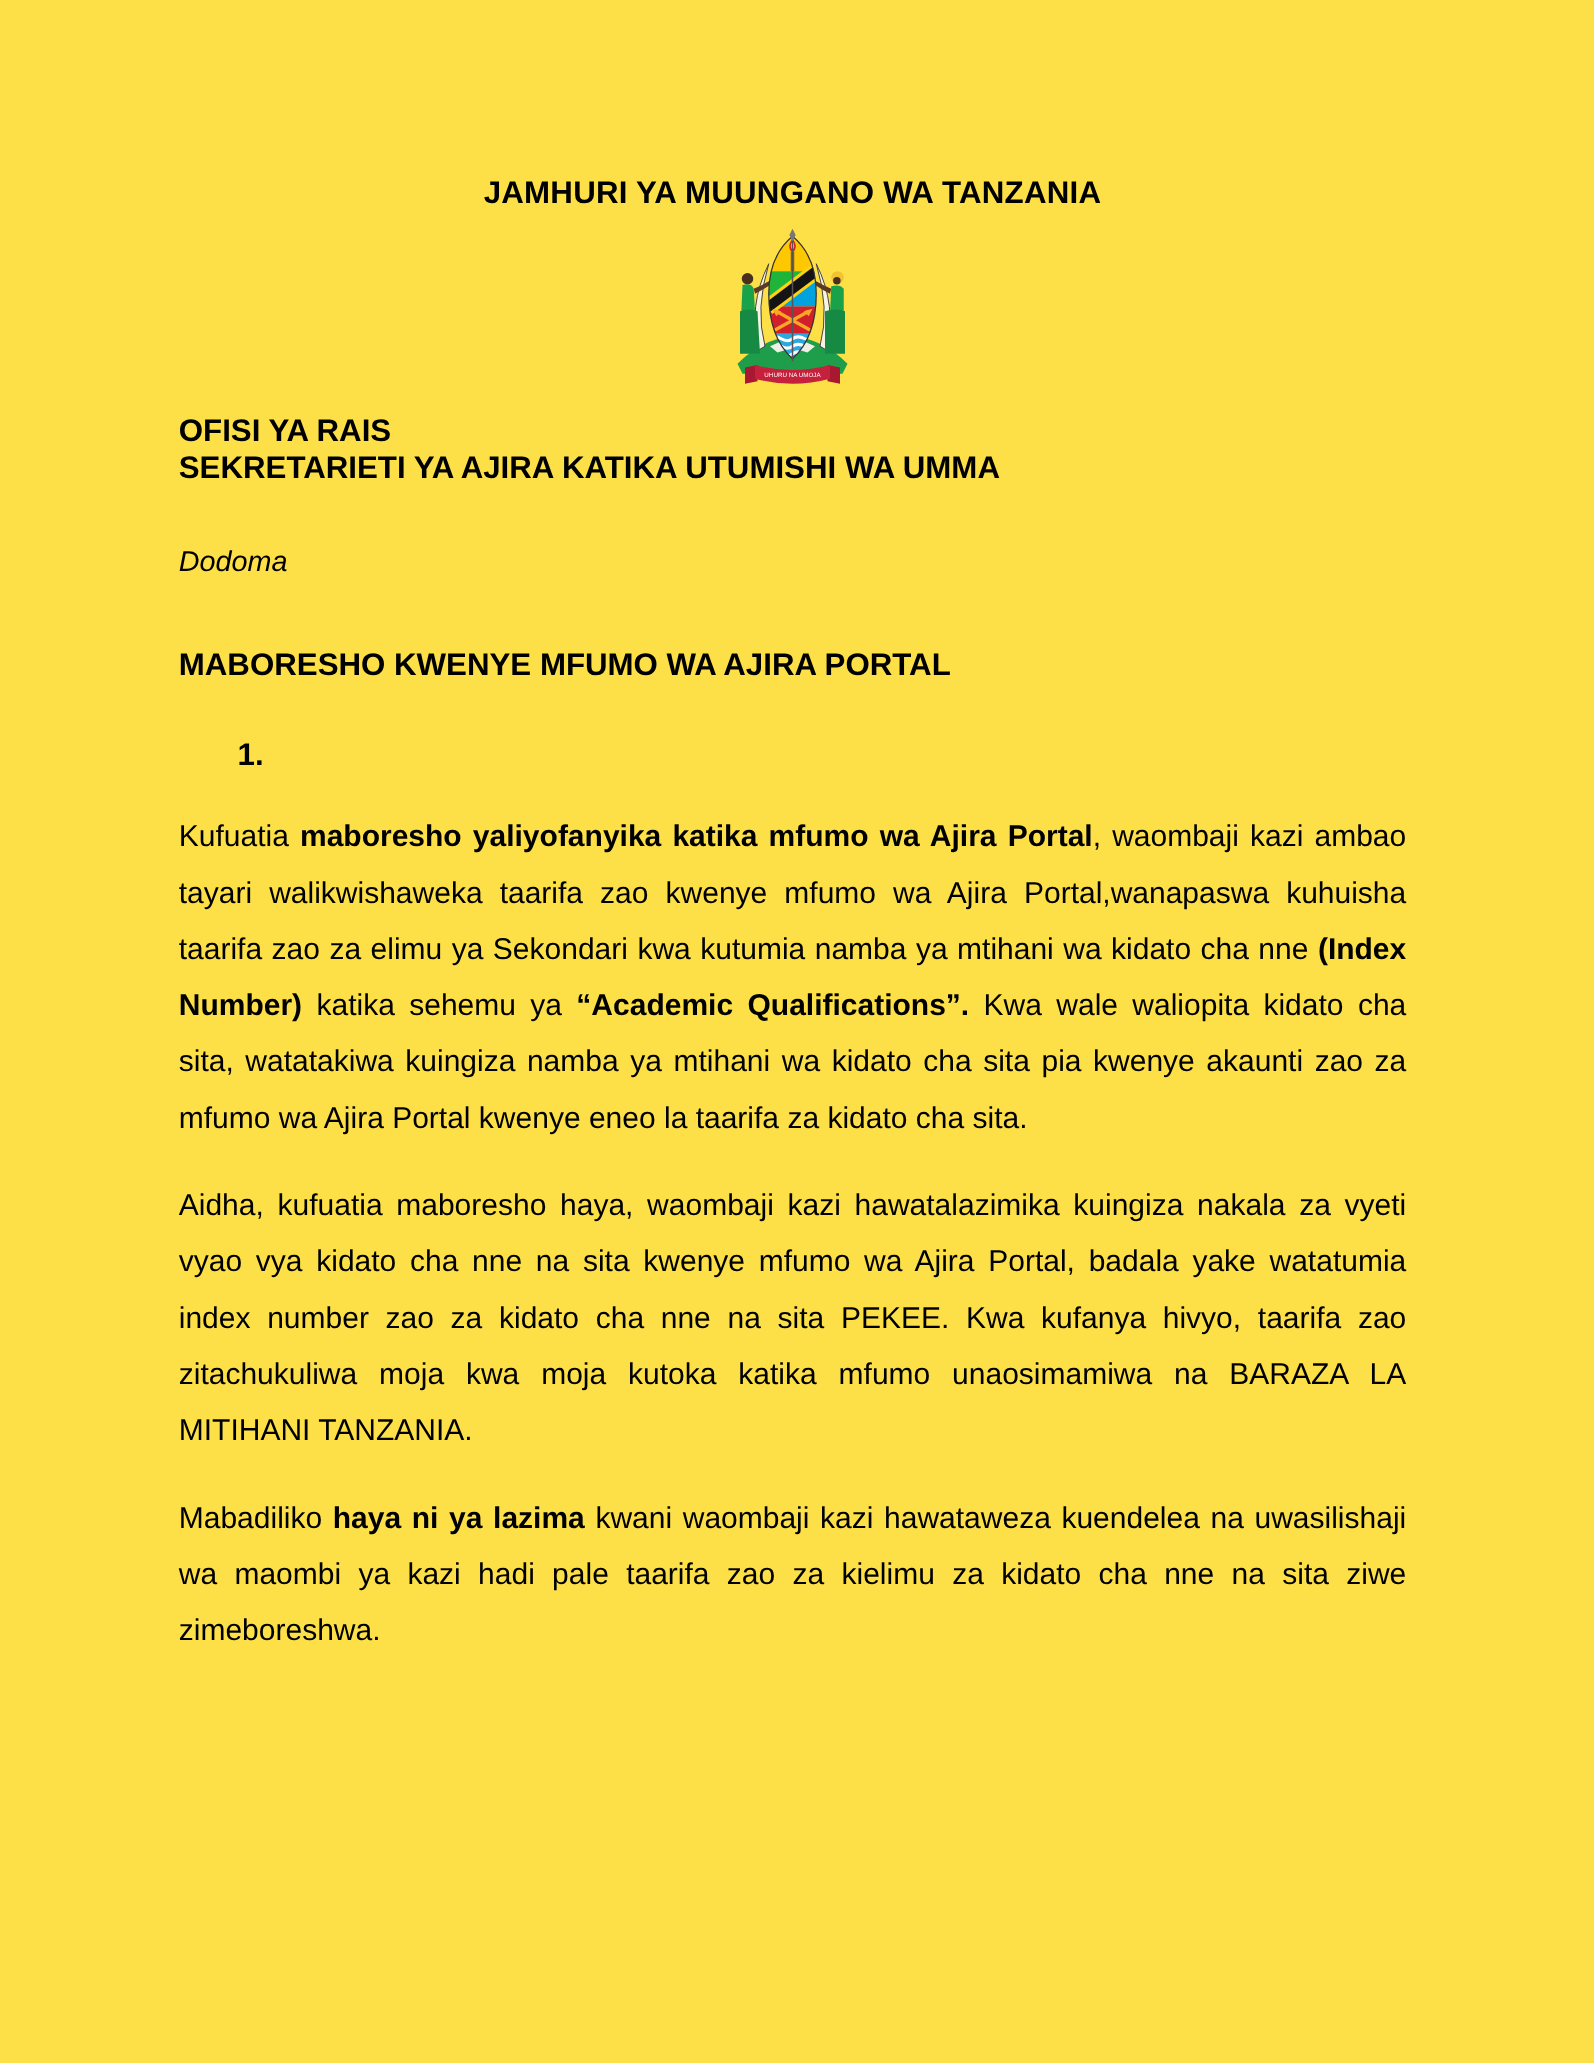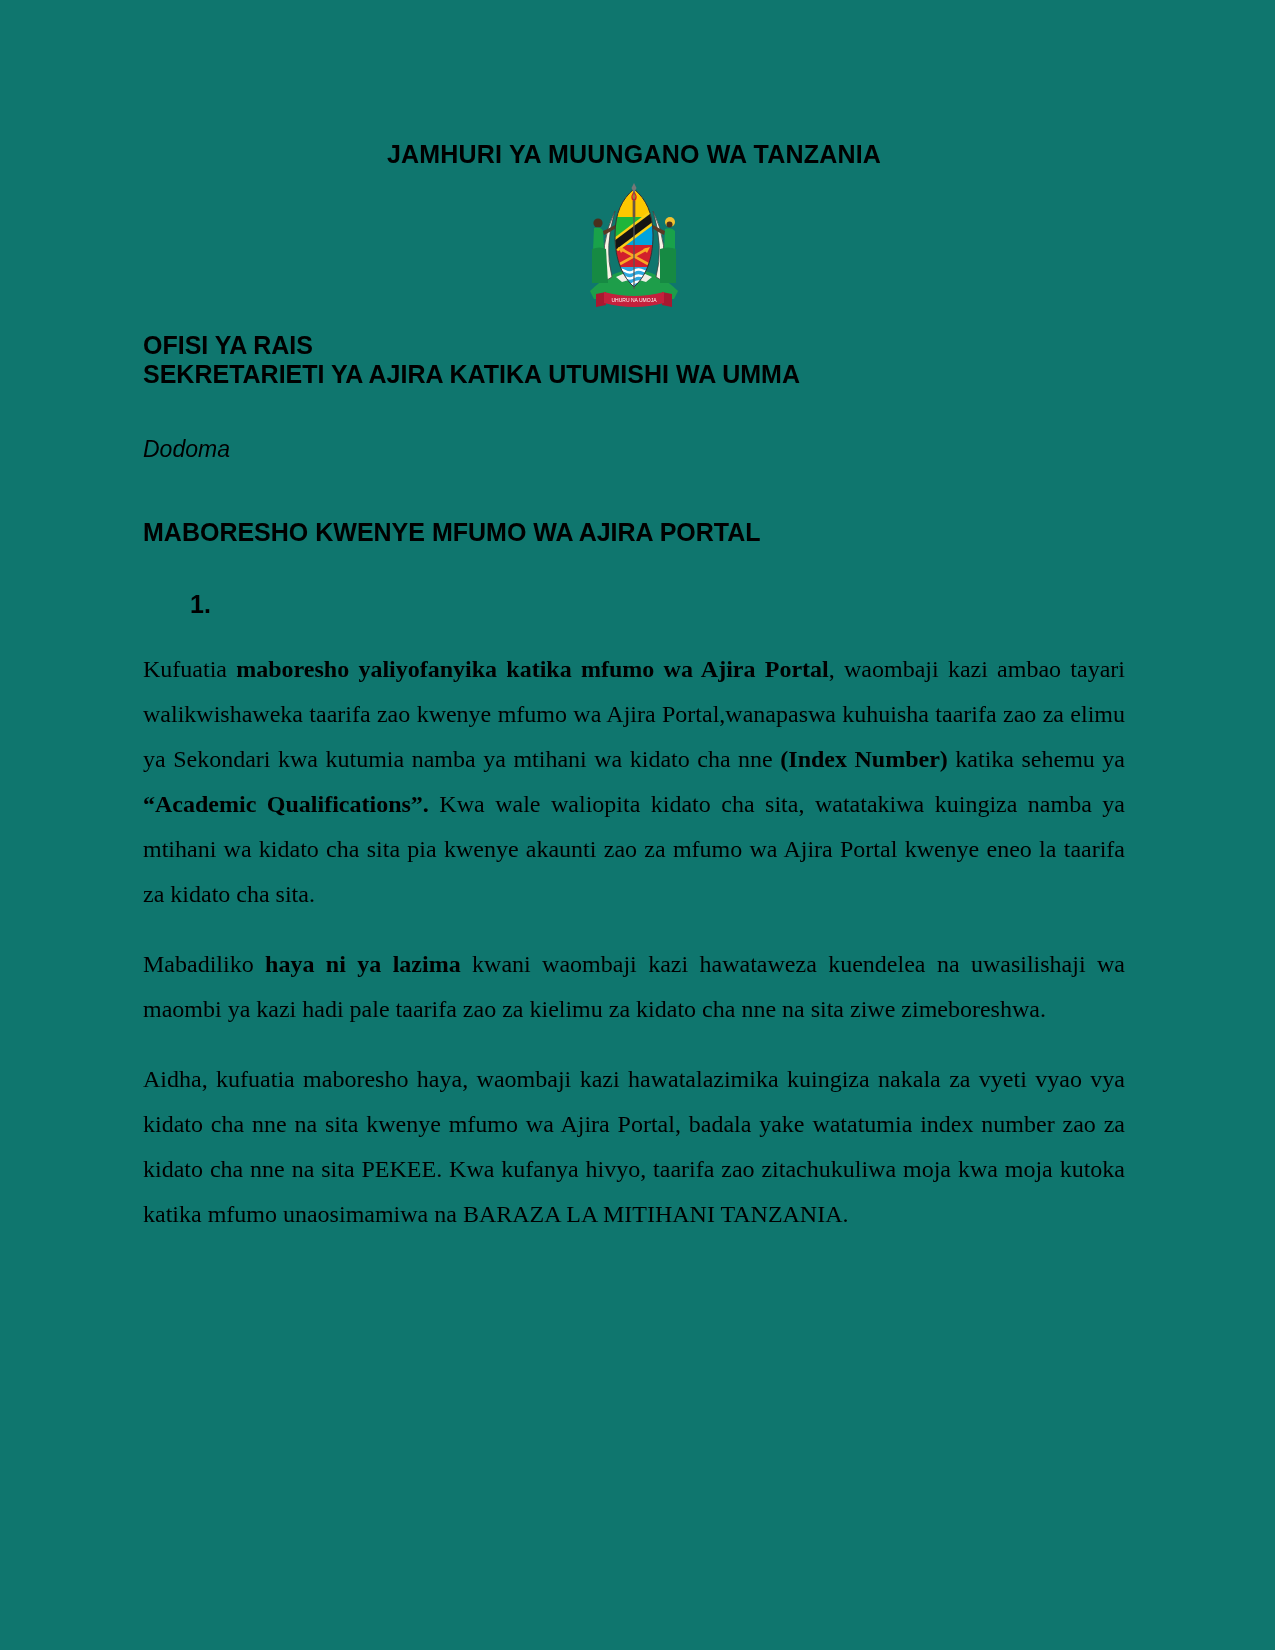--- a/index.html
+++ b/index.html
@@ -1,20 +1,20 @@
 <!DOCTYPE html>
 <html><head>
 <meta charset="utf-8">
 <style>
   html,body{margin:0;padding:0;background:#e8e8e8;}
   .page{
     position:relative;
     width:1275px;height:1650px;
     margin:0 auto;
-    background:#0f766e;
+    background:#fde047;
     font-family:"Liberation Sans","DejaVu Sans",sans-serif;
     color:#000;
     overflow:hidden;
   }
   .content{
     position:absolute;
     left:143px;top:0;
     width:982px;
   }
   .rep-title{
@@ -57,21 +57,20 @@
     display:flex;
   }
   .section-number{
     width:35px;
     flex:0 0 35px;
   }
   .body-copy{
     margin-top:28px;
     font-size:24px;
     line-height:45px;
-    font-family:Liberation Serif, serif;
   }
   .para{
     margin:0 0 25px 0;
     text-align:justify;
   }
   .b{font-weight:700;}
 </style>
 </head>
 <body>
 
@@ -151,19 +150,19 @@
     <div class="doc-title">MABORESHO KWENYE MFUMO WA AJIRA PORTAL</div>
 
     <div class="section-heading">
       <span class="section-number">1.</span>
     </div>
 
     <div class="body-copy">
 
       <p class="para"><span>Kufuatia </span><span class="b">maboresho yaliyofanyika katika mfumo wa Ajira Portal</span><span>, waombaji kazi ambao tayari walikwishaweka taarifa zao kwenye mfumo wa Ajira Portal,wanapaswa kuhuisha taarifa zao za elimu ya Sekondari kwa kutumia namba ya mtihani wa kidato cha nne </span><span class="b">(Index Number)</span><span> katika sehemu ya </span><span class="b">“Academic Qualifications”.</span><span> Kwa wale waliopita kidato cha sita, watatakiwa kuingiza namba ya mtihani wa kidato cha sita pia kwenye akaunti zao za mfumo wa Ajira Portal kwenye eneo la taarifa za kidato cha sita.</span></p>
 
+      <p class="para"><span>Aidha, kufuatia maboresho haya, waombaji kazi hawatalazimika kuingiza nakala za vyeti vyao vya kidato cha nne na sita kwenye mfumo wa Ajira Portal, badala yake watatumia index number zao za kidato cha nne na sita PEKEE. Kwa kufanya hivyo, taarifa zao zitachukuliwa moja kwa moja kutoka katika mfumo unaosimamiwa na BARAZA LA MITIHANI TANZANIA.</span></p>
+
       <p class="para"><span>Mabadiliko </span><span class="b">haya ni ya lazima</span><span> kwani waombaji kazi hawataweza kuendelea na uwasilishaji wa maombi ya kazi hadi pale taarifa zao za kielimu za kidato cha nne na sita ziwe zimeboreshwa.</span></p>
-
-      <p class="para"><span>Aidha, kufuatia maboresho haya, waombaji kazi hawatalazimika kuingiza nakala za vyeti vyao vya kidato cha nne na sita kwenye mfumo wa Ajira Portal, badala yake watatumia index number zao za kidato cha nne na sita PEKEE. Kwa kufanya hivyo, taarifa zao zitachukuliwa moja kwa moja kutoka katika mfumo unaosimamiwa na BARAZA LA MITIHANI TANZANIA.</span></p>
 
     </div>
   </div>
 </div>
 
 </body></html>

